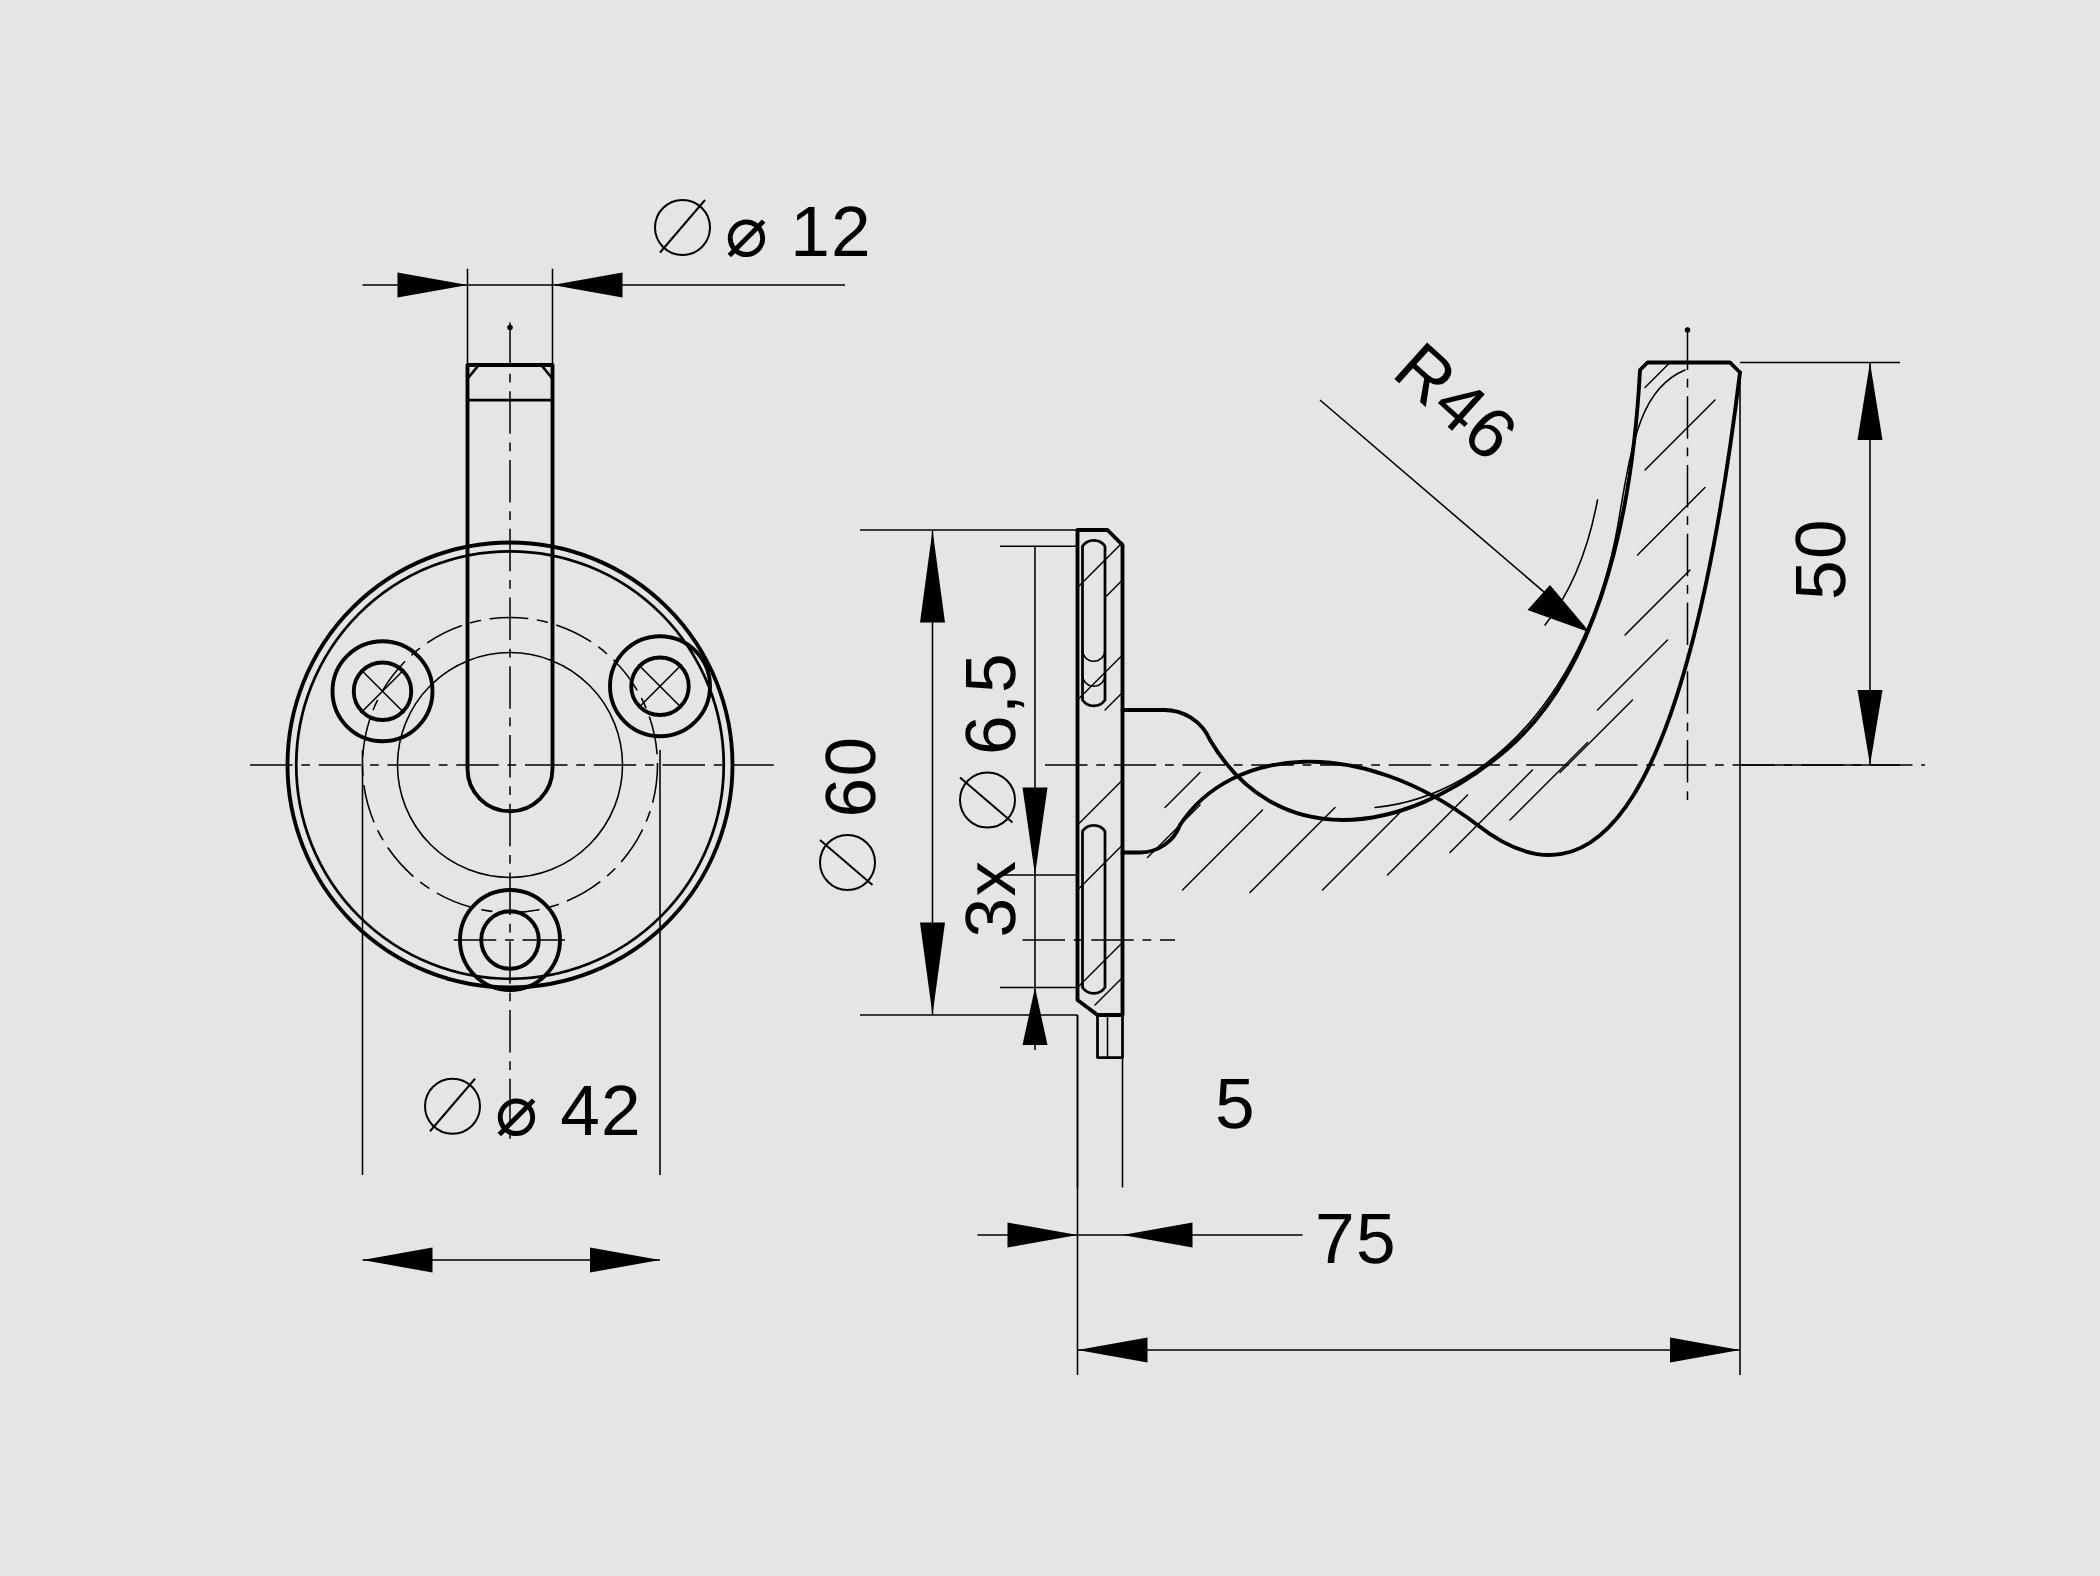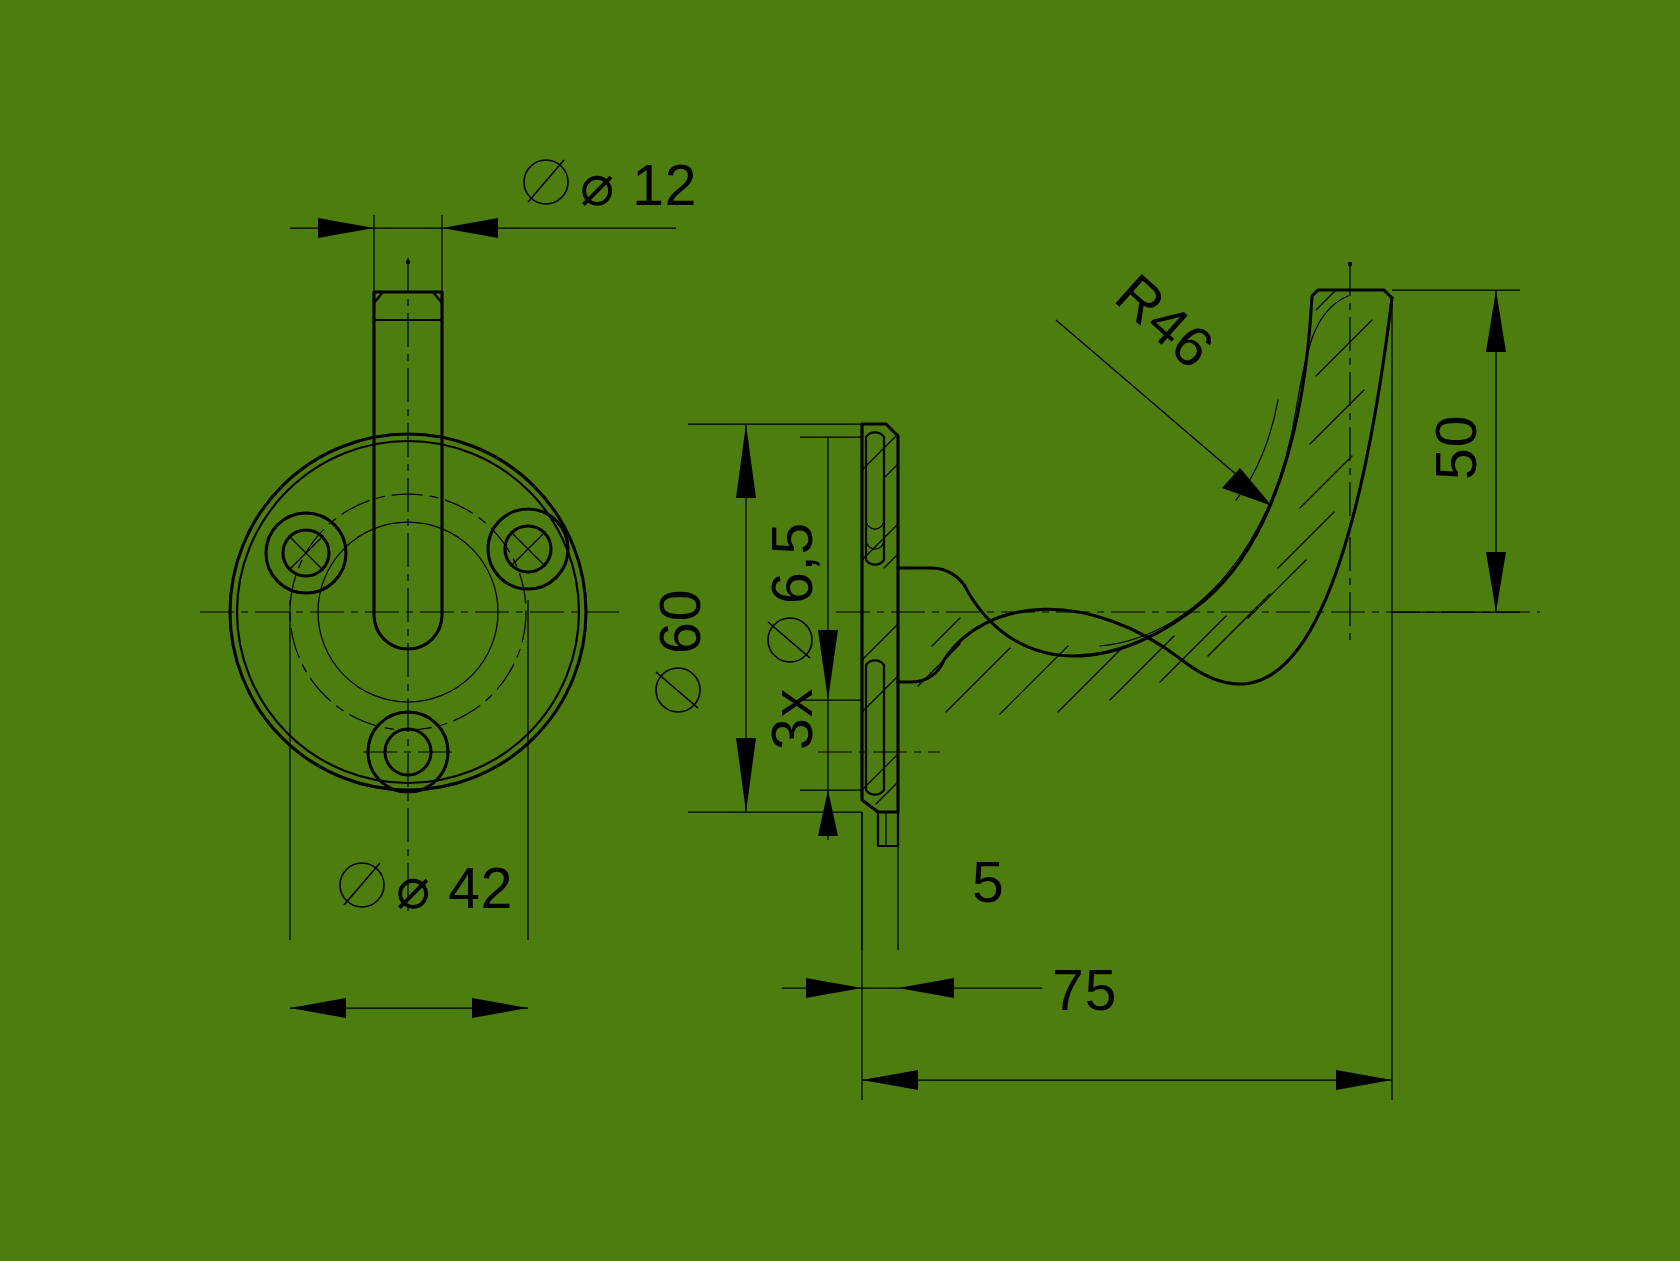--- a/index.html
+++ b/index.html
@@ -11,21 +11,21 @@
   body {
     width: 1680px;
     height: 1261px;
     overflow: hidden;
     font-family: "Liberation Sans", sans-serif;
   }
   #drawing-root {
     position: relative;
     width: 1680px;
     height: 1261px;
-    background: #4d7c0f;
+    background: #e5e5e5;
   }
   svg#cad {
     position: absolute;
     left: 0;
     top: 0;
     width: 1680px;
     height: 1261px;
     display: block;
   }
   .outline      { fill: none; stroke: #000000; stroke-width: 3.1; stroke-linejoin: round; stroke-linecap: round; }

